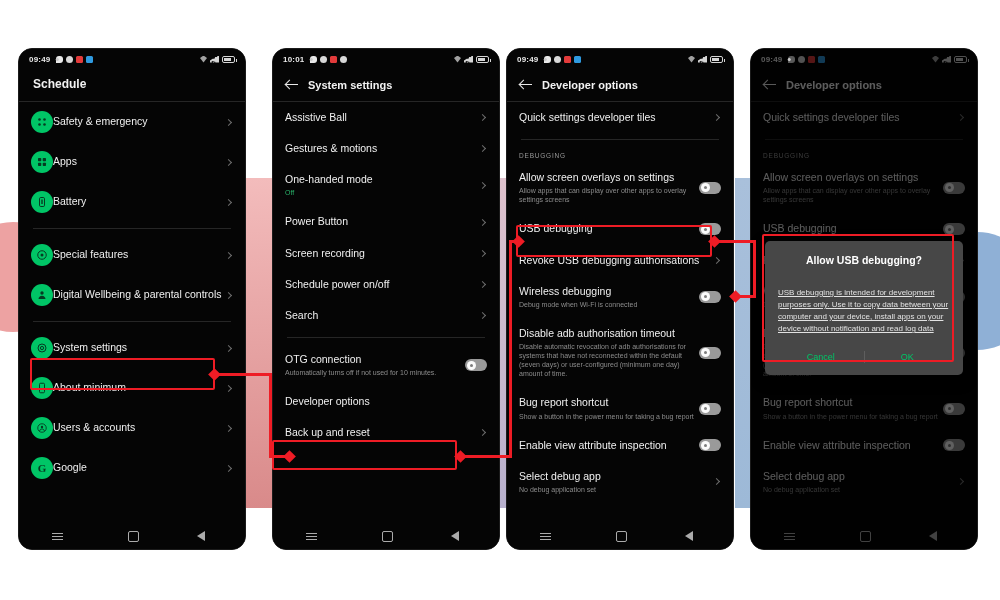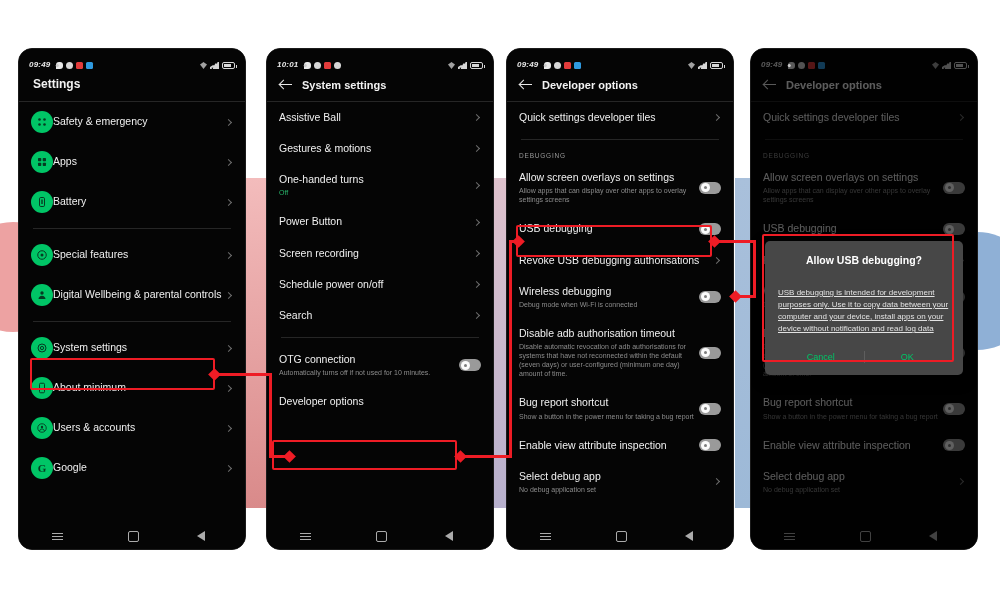--- a/index.html
+++ b/index.html
@@ -21,30 +21,30 @@
   #strip-2 { left: 491px;  background: linear-gradient(to bottom,#dfc2cd,#b7b0cd); }
   #strip-3 { left: 735px;  background: linear-gradient(to bottom,#a9c0db,#9db9d7); }
 
   
   .phone {
     position: absolute; top: 48px; width: 228px; height: 502px;
     background: #000; border-radius: 14px; overflow: hidden;
     border: 1px solid #1b1b1b;
   }
   #phone-1 { left: 18px; }
-  #phone-2 { left: 266px; }
+  #phone-2 { left: 272px; }
   #phone-3 { left: 506px; }
   #phone-4 { left: 750px; }
 
   .screen { position: relative; width: 100%; height: 100%; background: #050505; color: #fff; }
 
   
   .statusbar {
-    height: 20px; display: flex; align-items: flex-end;
-    padding: 0 10px; font-size: 8.5px; color: #e8e8e8; letter-spacing: .2px; font-style: italic;
+    height: 20px; display: flex; align-items: center;
+    padding: 8px 10px; font-size: 8.5px; color: #e8e8e8; letter-spacing: .2px;
   }
   .sb-time { font-weight: 700; margin-right: 6px; font-size: 8px; }
   .sb-icons { display: flex; align-items: center; gap: 3px; }
   .sbi { width: 7px; height: 7px; border-radius: 1.5px; display:inline-block; }
   .sbi.chat { background:#e9e9e9; border-radius:3px 3px 3px 0; }
   .sbi.dark { background:#d8d8d8; border-radius:50%; }
   .sbi.red  { background:#e33b3b; }
   .sbi.blue { background:#2f9ae0; }
   .sbi.dot  { width:2.5px; height:2.5px; border-radius:50%; background:#c9c9c9; }
   .sb-right { margin-left: auto; display: flex; align-items: center; gap: 3px; }
@@ -176,21 +176,21 @@
           <i class="sbi red"></i>
           <i class="sbi blue"></i>
           <i class="sbi dot"></i>
         </span>
         <span class="sb-right">
           <i class="sb-wifi"></i>
           <i class="sb-sig"></i>
           <i class="sb-batt"></i>
         </span>
       </div>
-      <div class="app-title">Settings</div>
+      <div class="app-title">Schedule</div>
       <div class="divider"></div>
       <div class="scroll" id="rows-0">
           <div class="row">
             <div class="icon-circle">
               <svg width="12" height="12" viewBox="0 0 24 24">
                 <g fill="#063a22">
                   <circle cx="7" cy="7" r="2.6"></circle>
                   <circle cx="17" cy="7" r="2.6"></circle>
                   <circle cx="7" cy="17" r="2.6"></circle>
                   <circle cx="17" cy="17" r="2.6"></circle>
@@ -340,21 +340,21 @@
             <span class="chev"></span>
           </div>
           <div class="row">
             <div class="texts">
               <div class="title">Gestures &amp; motions</div>
             </div>
             <span class="chev"></span>
           </div>
           <div class="row">
             <div class="texts">
-              <div class="title">One-handed turns</div>
+              <div class="title">One-handed mode</div>
               <div class="sub green">Off</div>
             </div>
             <span class="chev"></span>
           </div>
           <div class="row">
             <div class="texts">
               <div class="title">Power Button</div>
             </div>
             <span class="chev"></span>
           </div>
@@ -383,20 +383,26 @@
               <div class="sub">Automatically turns off if not used for 10 minutes.</div>
             </div>
             <div class="toggle">
               <i></i>
             </div>
           </div>
           <div class="row">
             <div class="texts">
               <div class="title">Developer options</div>
             </div>
+          </div>
+          <div class="row">
+            <div class="texts">
+              <div class="title">Back up and reset</div>
+            </div>
+            <span class="chev"></span>
           </div>
         </div>
       <div class="navbar">
         <i class="nav-ico menu"></i>
         <i class="nav-ico home"></i>
         <i class="nav-ico back"></i>
       </div>
     </div>
   </div>
 

